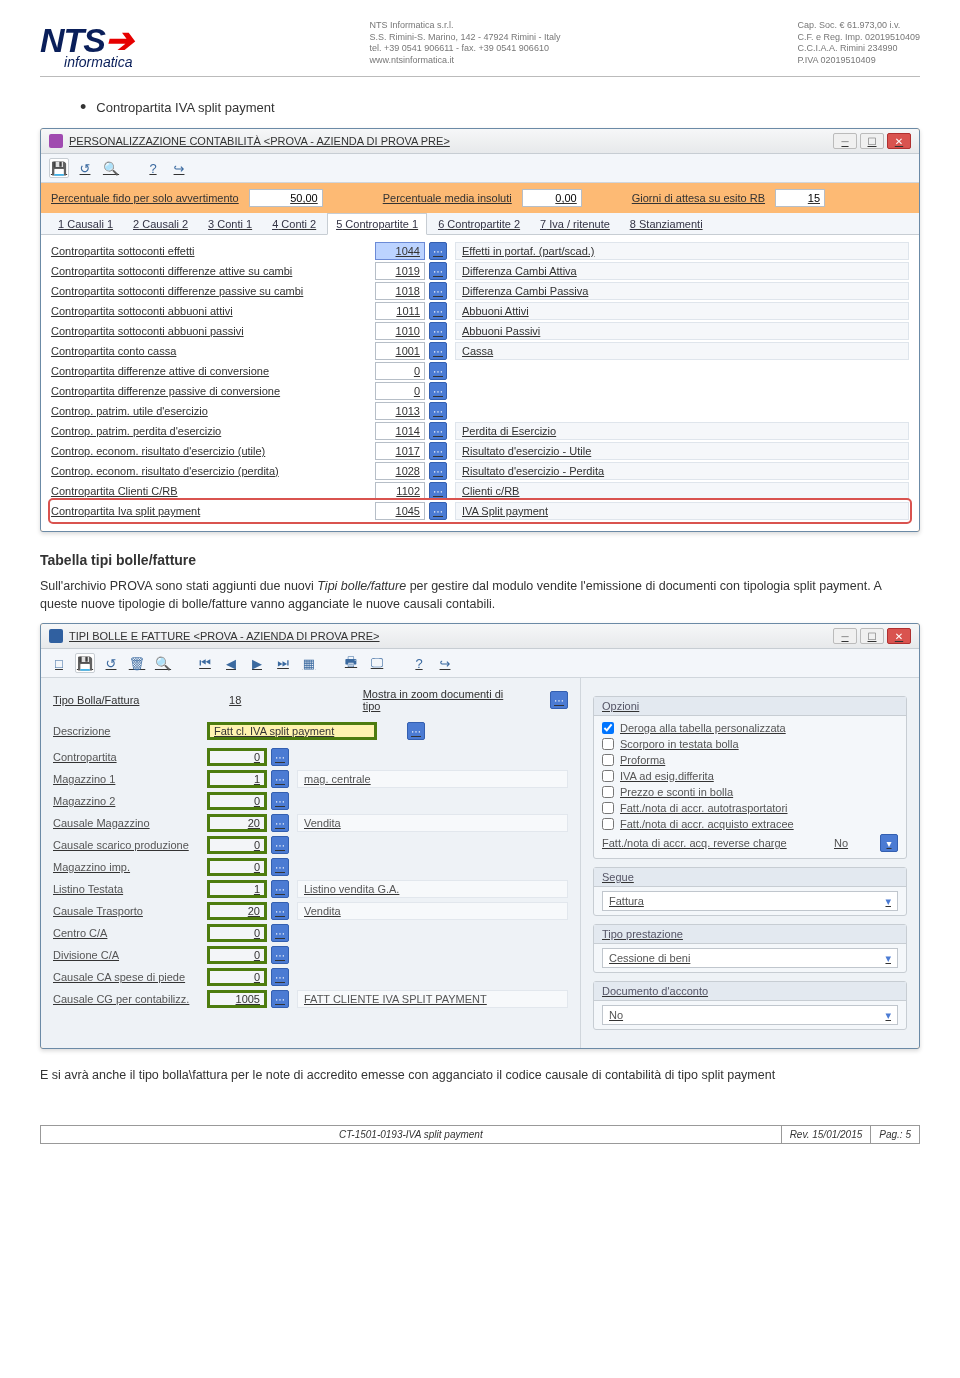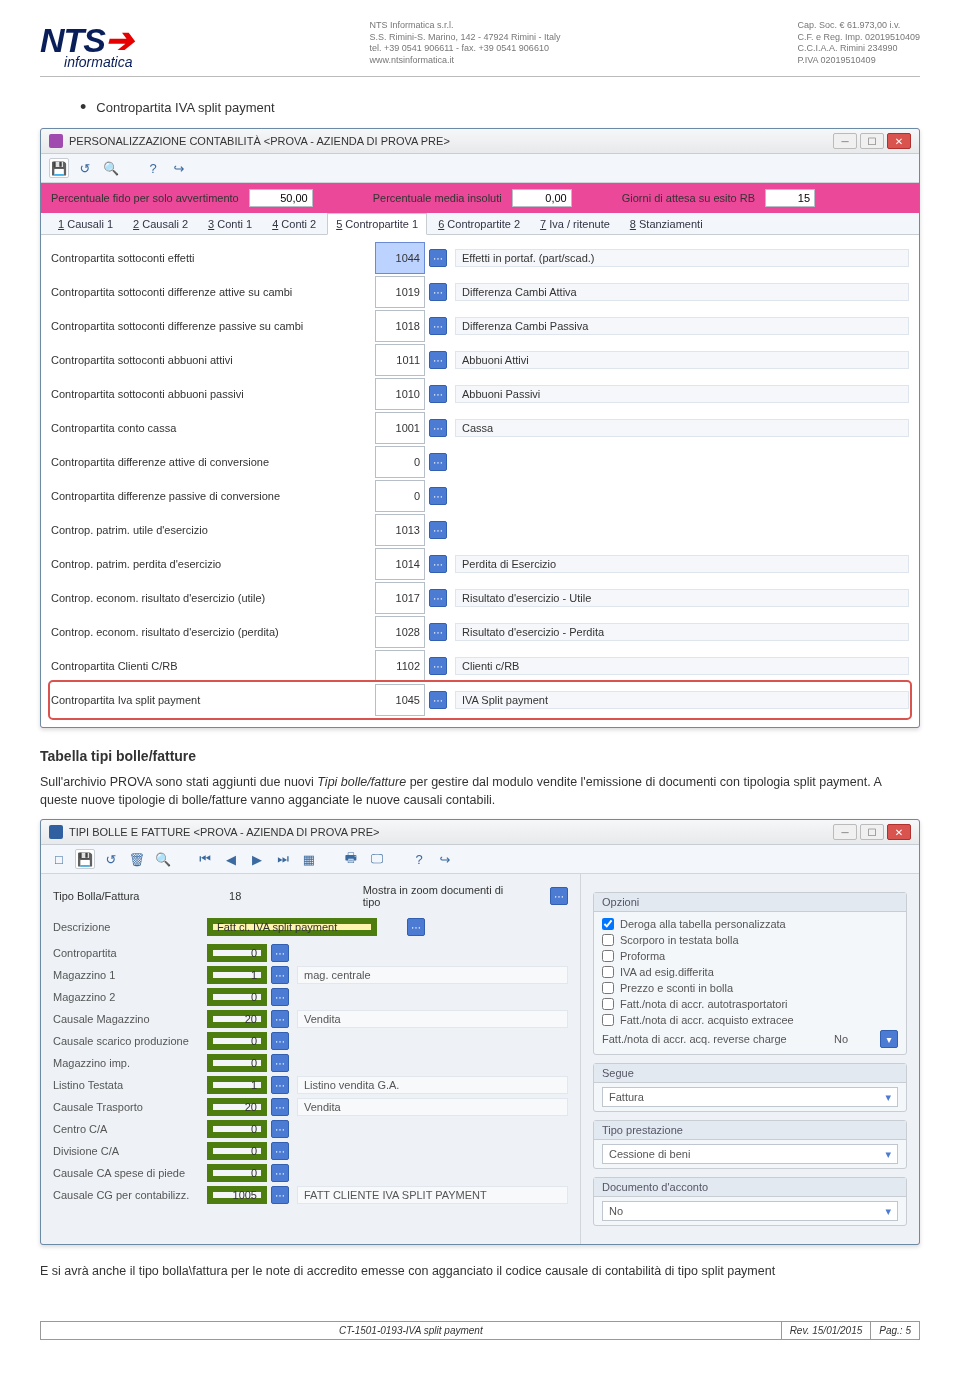--- a/index.html
+++ b/index.html
@@ -18,21 +18,21 @@
   .logo-top span.swoosh { color: #e60000; }
   .logo-sub { font-size: 14px; font-style: italic; color: #0a1f5a; text-align: right; margin-top: -6px; }
   .addr { font-size: 9px; color: #777; line-height: 1.3; }
   .section-title-bullet { display: flex; align-items: center; font-size: 13px; margin: 20px 0 10px 40px; }
   .section-title-bullet::before { content: "•"; font-size: 18px; margin-right: 10px; }
   .section-title { font-weight: bold; font-size: 14px; margin: 20px 0 10px; }
   .body-text { font-size: 12.5px; line-height: 1.4; margin: 10px 0; }
   .body-text i { font-style: italic; }
 
   
-  .window { border: 1px solid #6b8aa6; background: #ec4899; margin: 8px 0 18px; font-size: 11px; color: #333; border-radius: 3px; overflow: hidden; box-shadow: 0 2px 4px rgba(0,0,0,.15); }
+  .window { border: 1px solid #6b8aa6; background: #fdba74; margin: 8px 0 18px; font-size: 11px; color: #333; border-radius: 3px; overflow: hidden; box-shadow: 0 2px 4px rgba(0,0,0,.15); text-decoration: underline; }
   .titlebar { display: flex; align-items: center; justify-content: space-between; background: linear-gradient(#f6f7f8,#e7e9eb); padding: 4px 8px; border-bottom: 1px solid #c7cdd3; }
   .titlebar .tleft { display: flex; align-items: center; gap: 6px; }
   .titlebar .icon16 { width: 14px; height: 14px; background: #a04ab0; border-radius: 2px; }
   .windowbtns { display: flex; gap: 3px; }
   .wbtn { width: 24px; height: 16px; border: 1px solid #bbb; border-radius: 2px; font-size: 10px; display: flex; align-items: center; justify-content: center; color: #666; background: #f0f0f0; }
   .wbtn.close { background: #d9534f; border-color: #b03030; color: #fff; }
 
   .toolbar { display: flex; align-items: center; gap: 6px; padding: 4px 8px; background: #f3f6fa; border-bottom: 1px solid #d0d6dc; }
   .tbtn { width: 20px; height: 20px; display: flex; align-items: center; justify-content: center; font-size: 13px; color: #3b6aa0; background: #fff; border: 1px solid #c7cdd3; border-radius: 2px; }
   .tbtn.plain { background: transparent; border-color: transparent; }
@@ -42,33 +42,33 @@
   .form-row input[type=text] { height: 18px; border: 1px solid #b6bec7; background: #fff; padding: 0 4px; font-size: 11px; text-align: right; }
 
   .tabs { display: flex; gap: 2px; padding: 0 8px; border-bottom: 1px solid #c7cdd3; background: #f3f6fa; }
   .tab { padding: 4px 8px; font-size: 11px; color: #334; border: 1px solid transparent; border-bottom: none; cursor: pointer; }
   .tab .u { text-decoration: underline; }
   .tab.active { background: #fff; border-color: #c7cdd3; border-bottom: 1px solid #fff; margin-bottom: -1px; }
 
   .grid-list { background: #fff; padding: 6px 10px 10px; }
   .grow { display: grid; grid-template-columns: 320px 50px 22px 1fr; align-items: center; gap: 4px; padding: 1px 0; }
   .grow .lbl2 { font-size: 11px; color: #333; }
-  .codebox { height: 32px; border: 1px solid #b6bec7; text-align: right; padding: 0 4px; background: #fff; font-size: 11px; display: flex; align-items: center; justify-content: flex-end; }
+  .codebox { height: 18px; border: 1px solid #b6bec7; text-align: right; padding: 0 4px; background: #fff; font-size: 11px; display: flex; align-items: center; justify-content: flex-end; }
   .codebox.hl { background: #bcd3ff; border-color: #6b8ad6; }
   .dots { width: 18px; height: 18px; display: flex; align-items: center; justify-content: center; background: #4b7bd3; color: #fff; border: 1px solid #335fb0; border-radius: 2px; font-size: 10px; }
   .descbox { height: 18px; border: 1px solid #dfe5ec; background: #f5f7fa; padding: 0 6px; font-size: 11px; display: flex; align-items: center; }
   .grow.highlight { outline: 2px solid #d9534f; outline-offset: 1px; border-radius: 2px; }
 
   
   .form2 { display: grid; grid-template-columns: 540px 1fr; gap: 0; }
   .left2 { padding: 10px 12px; border-right: 1px solid #d0d6dc; background: #eef2f6; }
   .right2 { padding: 10px 12px; background: #eef2f6; }
   .frow { display: grid; grid-template-columns: 150px 60px 22px 1fr; align-items: center; gap: 4px; padding: 2px 0; }
   .frow .lbl3 { font-size: 11px; color: #555; }
-  .frow .val { height: 18px; border: 6px solid #4d7c0f; background: #f3f5f8; text-align: right; padding: 0 4px; font-size: 11px; display: flex; align-items: center; justify-content: flex-end; }
+  .frow .val { height: 18px; border: 3px solid #4d7c0f; background: #f3f5f8; text-align: right; padding: 0 4px; font-size: 11px; display: flex; align-items: center; justify-content: flex-end; }
   .frow .val.hl { background: #fff3b0; }
   .frow .desc2 { height: 18px; border: 1px solid #e2e7ed; background: #f7f9fb; padding: 0 6px; font-size: 11px; display: flex; align-items: center; color: #555; }
   .opt { display: flex; align-items: center; gap: 6px; padding: 2px 0; font-size: 11px; color: #555; }
   .opt input { width: 12px; height: 12px; }
   .groupbox { border: 1px solid #c7cdd3; border-radius: 3px; margin: 8px 0; background: #f4f7fa; }
   .groupbox .ghdr { background: #e3e9f0; padding: 3px 8px; font-size: 11px; color: #556; border-bottom: 1px solid #c7cdd3; }
   .groupbox .gbody { padding: 4px 8px; }
   .selbox { height: 20px; border: 1px solid #c0c6cd; background: #fff; font-size: 11px; display: flex; align-items: center; justify-content: space-between; padding: 0 6px; color: #555; }
   .selbox .dd { color: #4b7bd3; }
   .toprow2 { display: flex; align-items: center; gap: 27px; margin-bottom: 8px; }
@@ -121,21 +121,21 @@
     <div class="toolbar">
       <div class="tbtn">💾</div>
       <div class="tbtn plain">↺</div>
       <div class="tbtn plain">🔍</div>
       <div style="width:10px"></div>
       <div class="tbtn plain">?</div>
       <div class="tbtn plain">↪</div>
     </div>
     <div class="form-row">
       <span class="lbl">Percentuale fido per solo avvertimento</span>
-      <input type="text" style="width: 64px;" value="50,00">
+      <input type="text" style="width: 74px;" value="50,00">
       <span style="width:40px"></span>
       <span class="lbl">Percentuale media insoluti</span>
       <input type="text" style="width: 60px;" value="0,00">
       <span style="width:30px"></span>
       <span class="lbl">Giorni di attesa su esito RB</span>
       <input type="text" style="width: 50px;" value="15">
     </div>
     <div class="tabs" id="tabs1">
         <div class="tab"><span class="u">1</span> Causali 1</div>
         <div class="tab"><span class="u">2</span> Causali 2</div>

